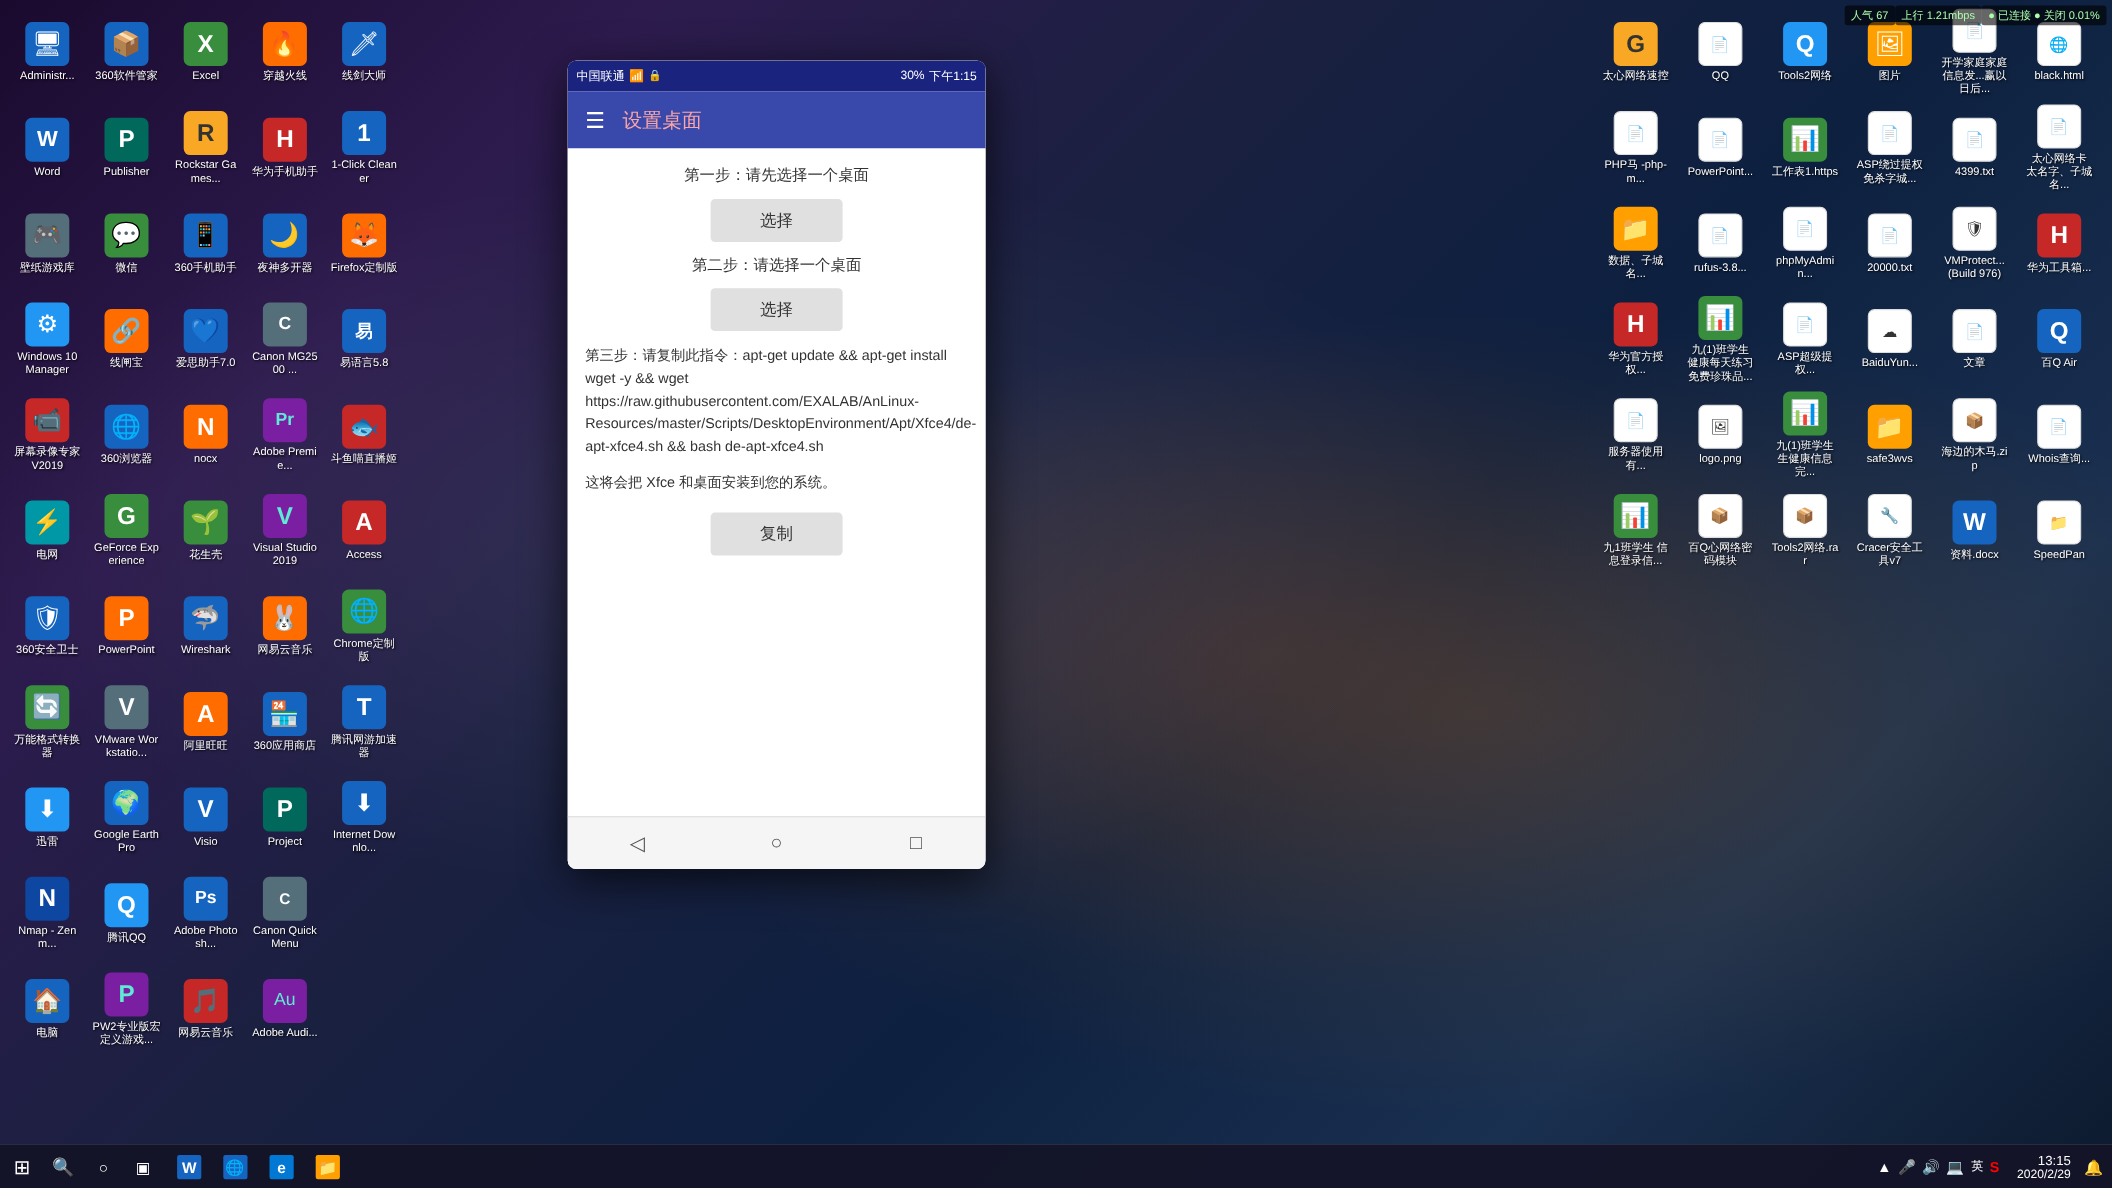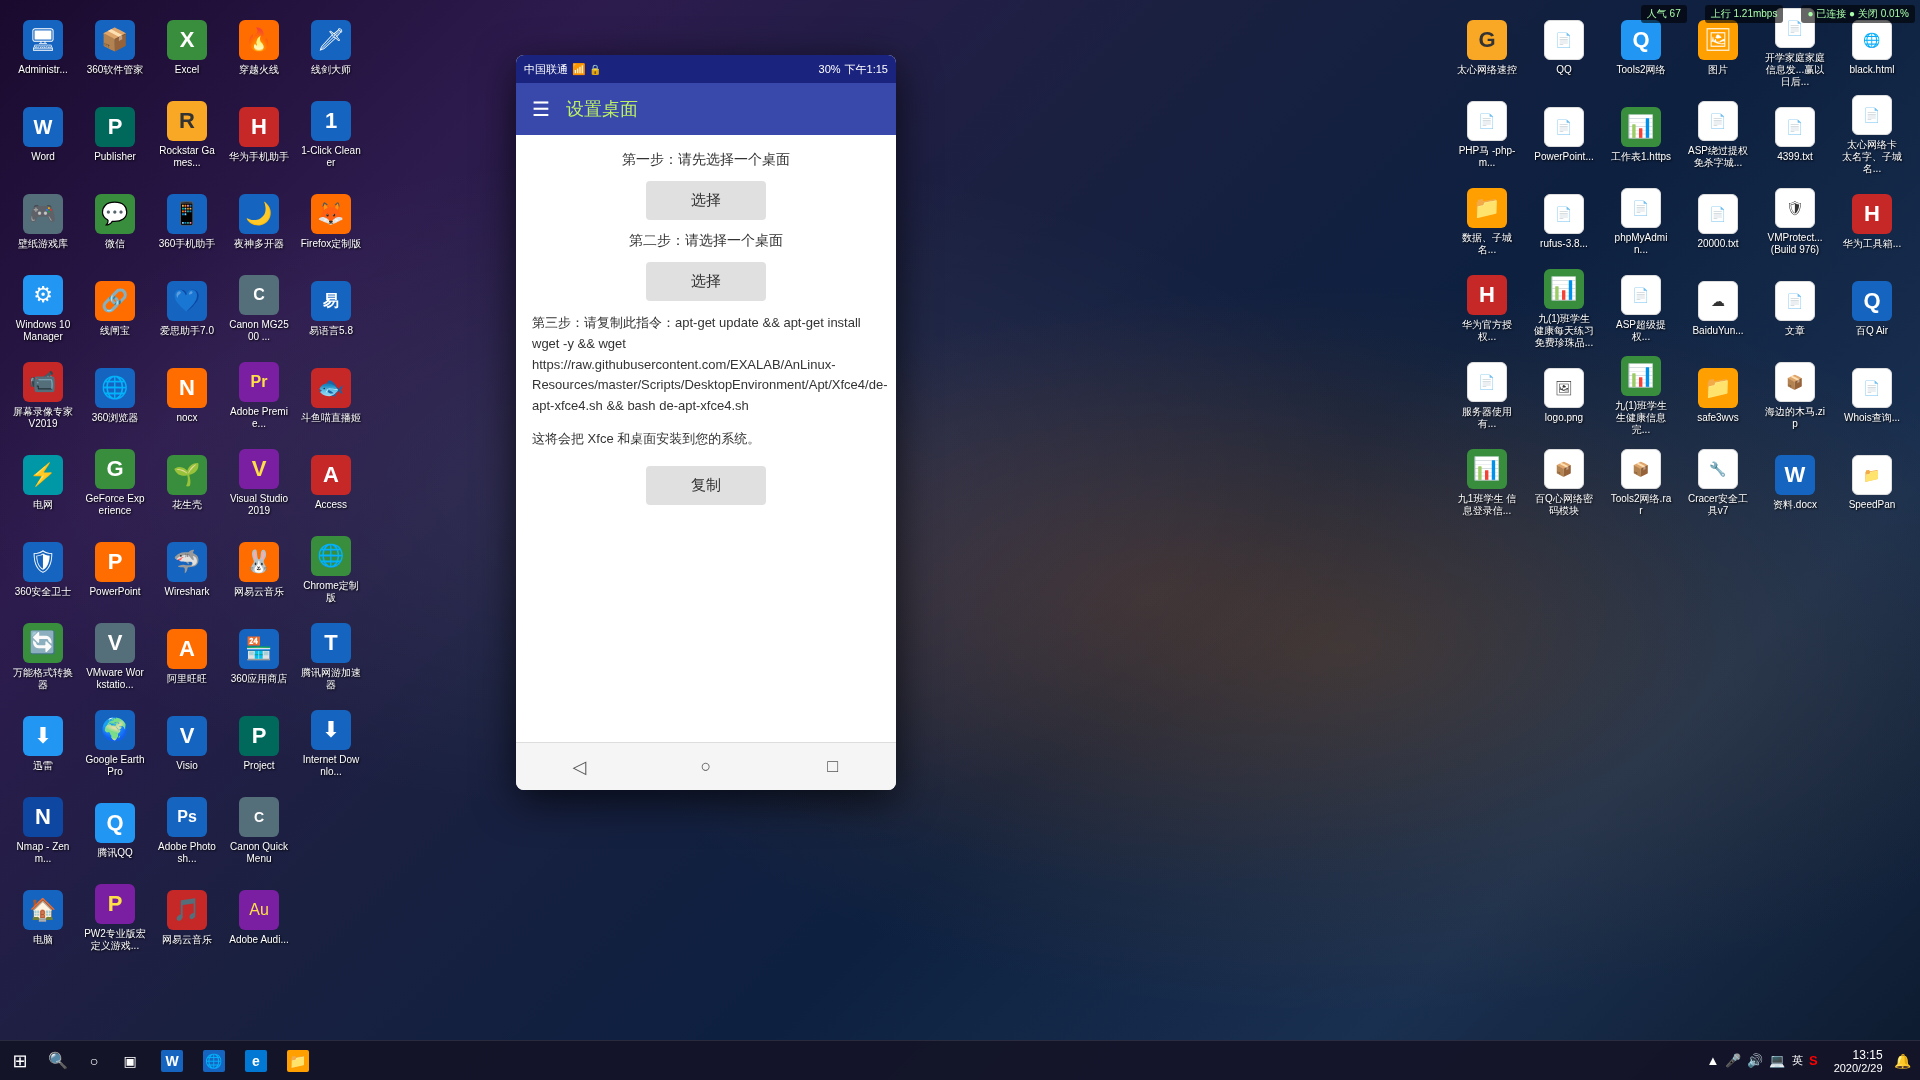--- a/index.html
+++ b/index.html
@@ -258,21 +258,21 @@
       flex-shrink: 0;
     }
 
     .hamburger-icon {
       color: white;
       font-size: 20px;
       cursor: pointer;
     }
 
     .app-title {
-      color: #bef264;
+      color: #fca5a5;
       font-size: 18px;
       font-weight: 500;
     }
 
     
     .app-content {
       flex: 1;
       background: #fff;
       overflow-y: auto;
       padding: 16px;
@@ -354,37 +354,37 @@
       font-size: 18px;
       color: #555;
     }
 
     
     .ic-blue { background: #1565c0; color: white; }
     .ic-lightblue { background: #2196f3; color: white; }
     .ic-orange { background: #ff6d00; color: white; }
     .ic-green { background: #388e3c; color: white; }
     .ic-red { background: #c62828; color: white; }
-    .ic-purple { background: #7b1fa2; color: #fde047; }
+    .ic-purple { background: #7b1fa2; color: #5eead4; }
     .ic-darkblue { background: #0d47a1; color: white; }
     .ic-teal { background: #00695c; color: white; }
     .ic-gray { background: #546e7a; color: white; }
     .ic-yellow { background: #f9a825; color: white; }
     .ic-cyan { background: #0097a7; color: white; }
     .ic-white { background: white; color: #333; border: 1px solid #ddd; }
     .ic-folder { background: #ffa000; color: white; }
 
     
     .network-panel {
       position: absolute;
       top: 5px;
       right: 5px;
       display: flex;
       align-items: flex-end;
-      gap: 18px;
+      gap: 0;
       z-index: 60;
     }
 
     .network-stat {
       background: rgba(0,0,0,0.6);
       color: #aaffaa;
       font-size: 10px;
       padding: 2px 6px;
       border-radius: 3px;
     }

